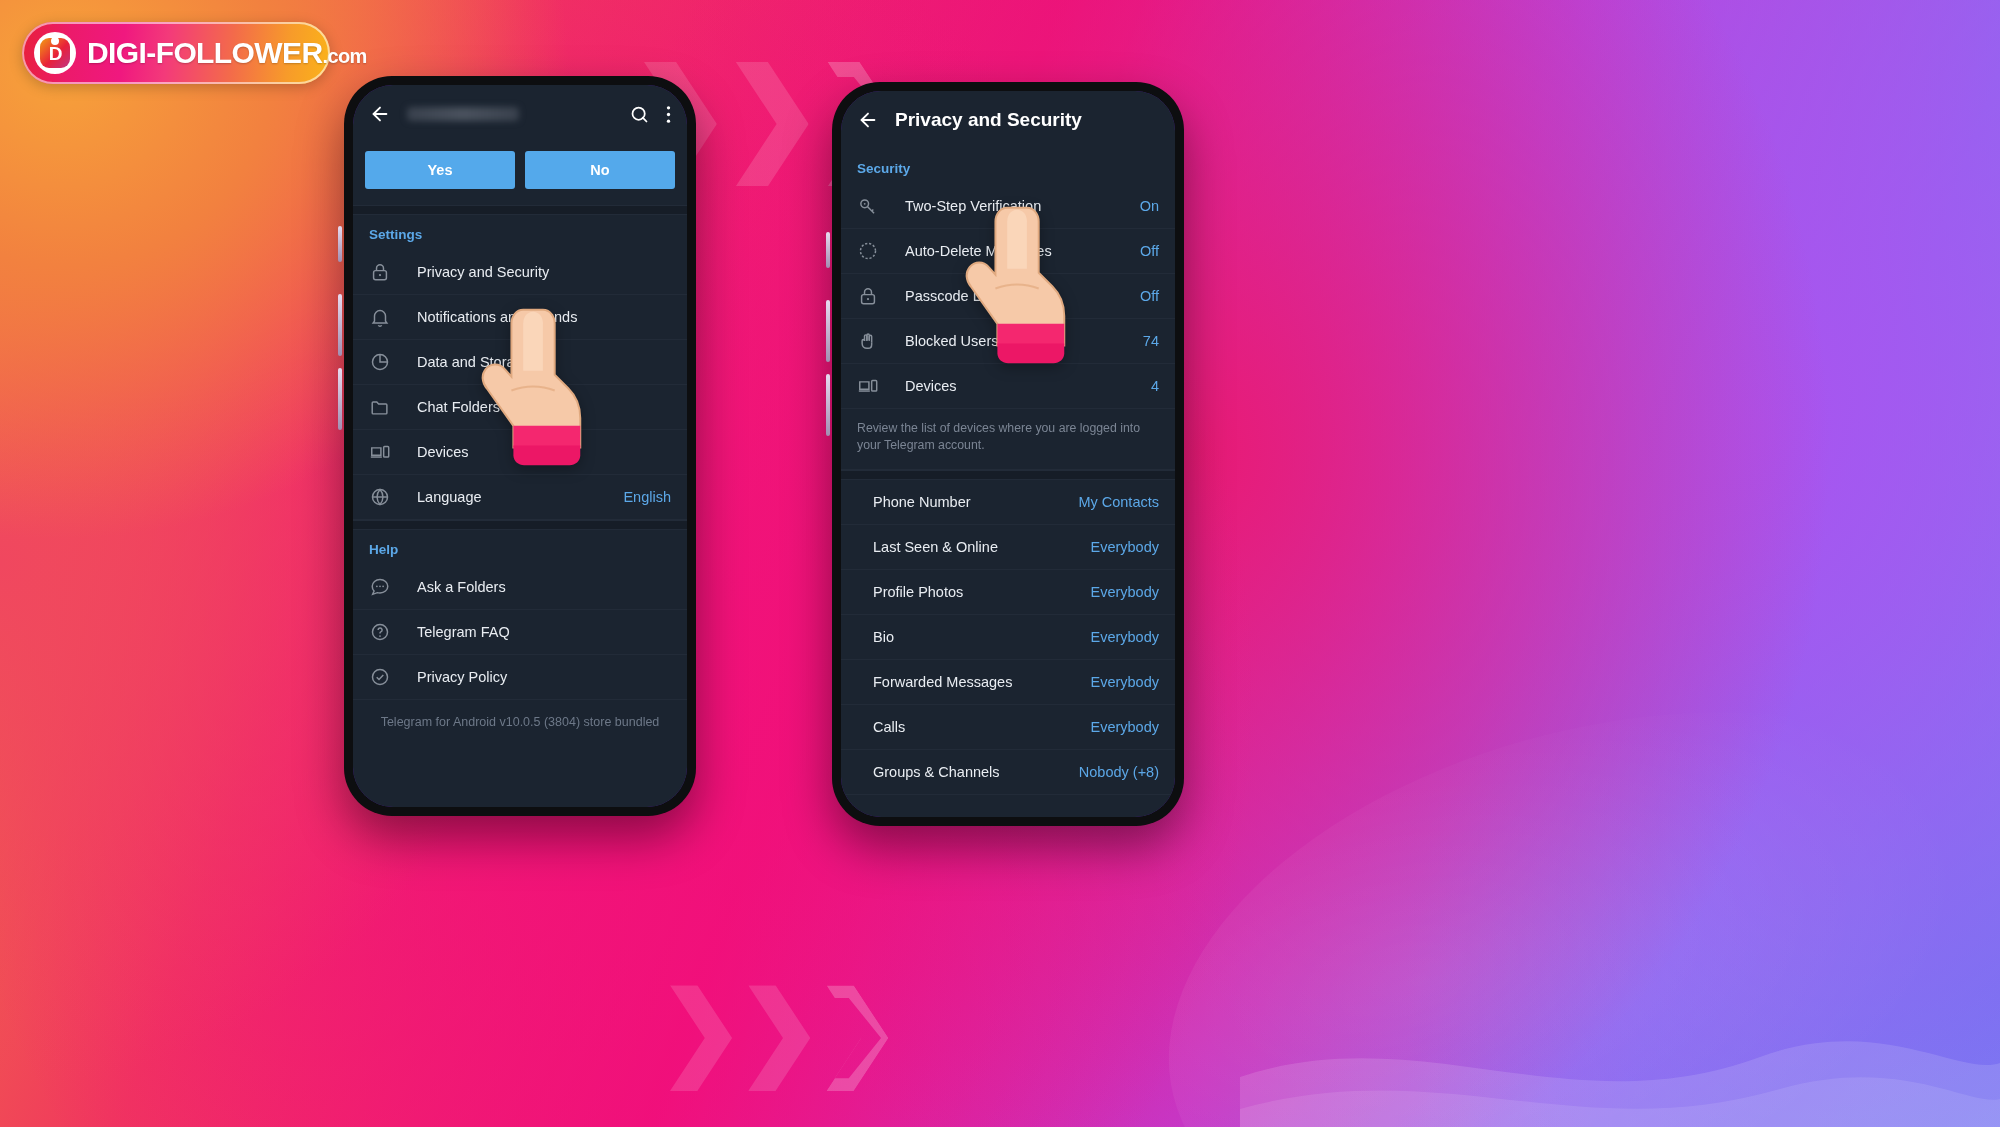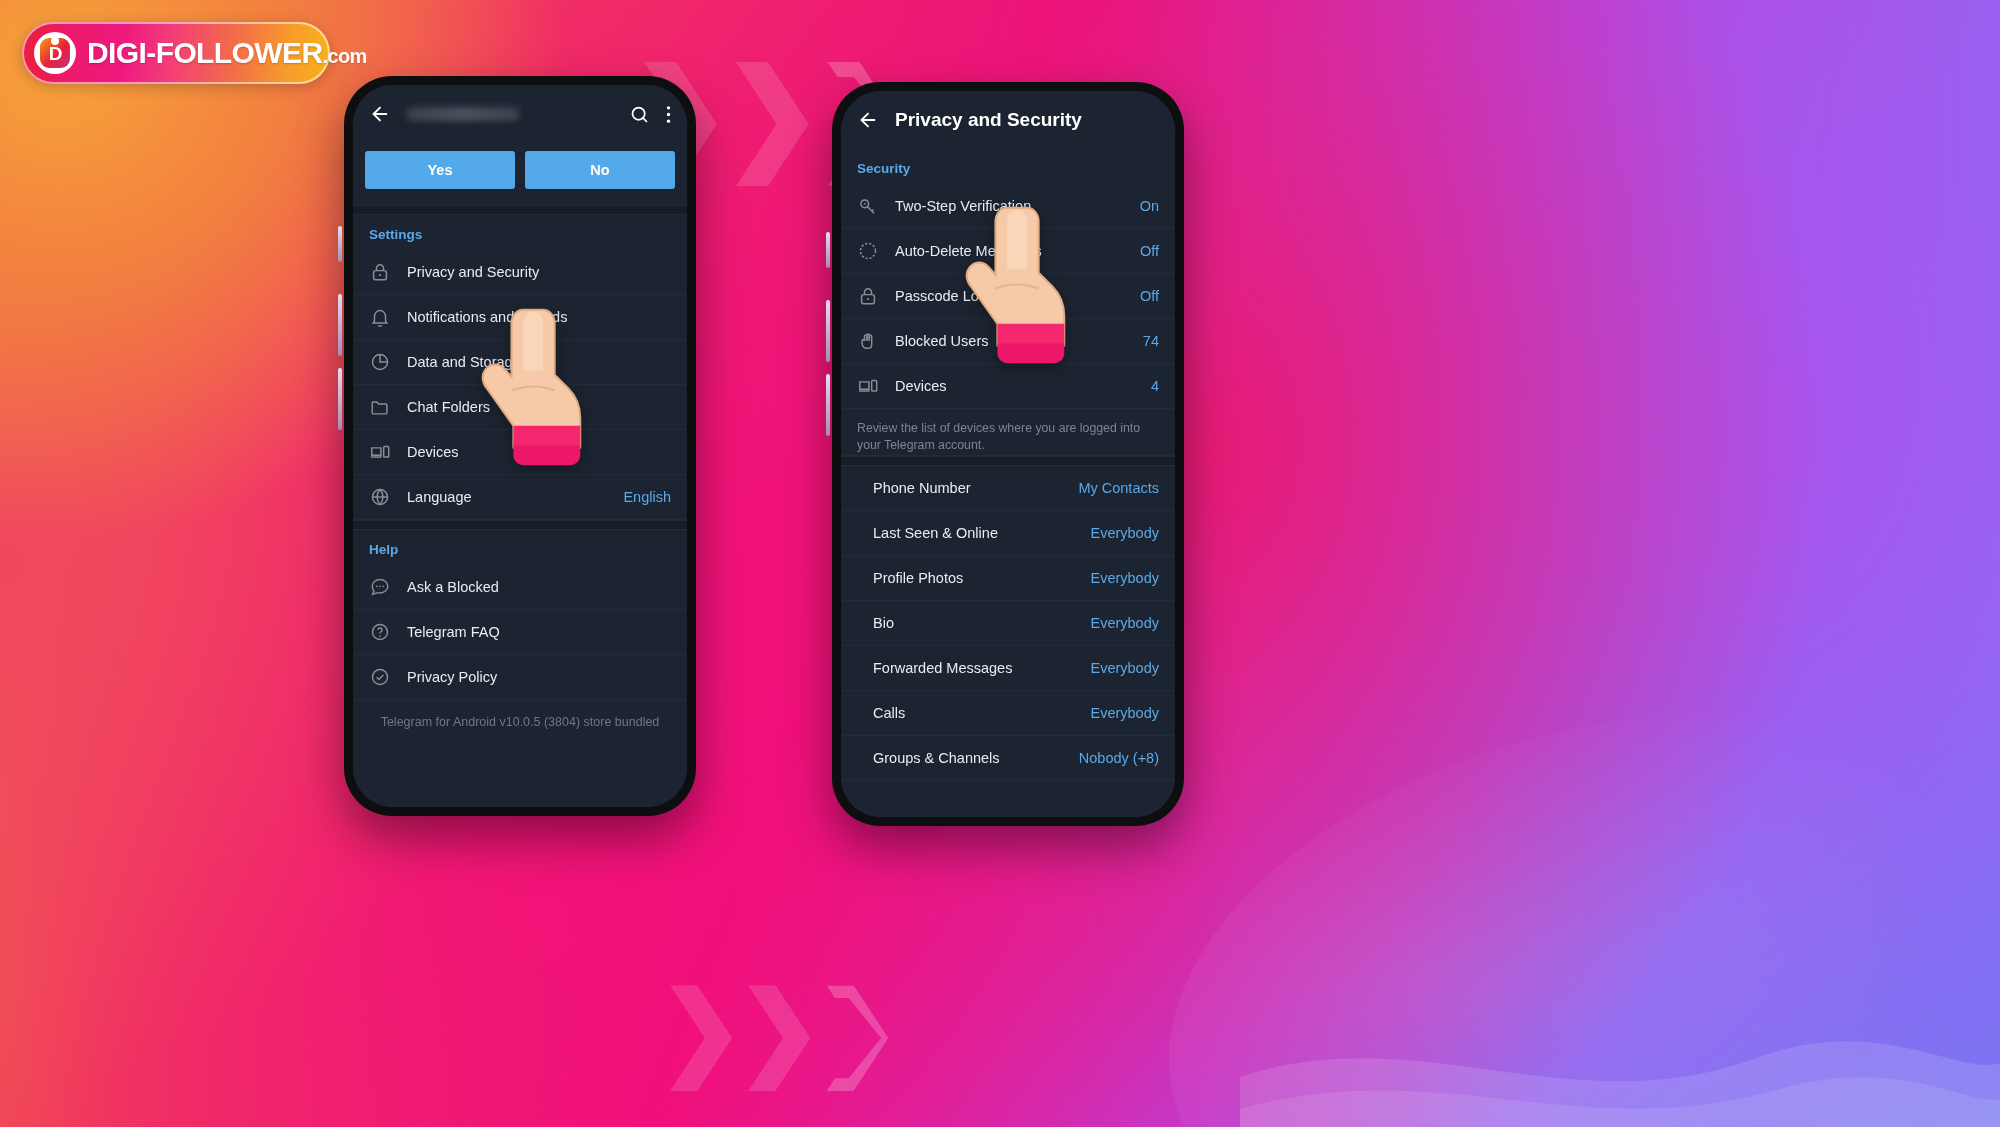--- a/index.html
+++ b/index.html
@@ -135,34 +135,34 @@
     filter:blur(3px);
   }
 
   .scroll { height:calc(100% - 58px); overflow:hidden; background:#1b2430; }
 
   .sec-head {
     color:#5ca8e8; font-size:13.5px; font-weight:600;
     padding:12px 16px 8px 16px;
   }
   .row {
-    display:flex; align-items:center; gap:16px;
+    display:flex; align-items:center; gap:26px;
     padding:0 16px; height:45px;
     border-bottom:1px solid #222b38;
     position:relative;
   }
   .row .ico { width:22px; height:22px; flex:0 0 22px; opacity:.62; }
   .row .ico svg { width:100%; height:100%; display:block; }
   .row .lbl { color:#e9edf2; font-size:14.5px; flex:1; white-space:nowrap; }
   .row .val { color:#5ca8e8; font-size:14.5px; white-space:nowrap; }
   .row.noicon .lbl { margin-left:16px; }
   .gap { height:10px; background:#161d27; border-top:1px solid #222b38; border-bottom:1px solid #222b38; }
   .note {
     background:#1b2430; color:#7b8594; font-size:12.3px; line-height:1.42;
-    padding:11px 16px 0 16px; border-bottom:1px solid #222b38;
+    padding:11px 16px 14px 16px; border-bottom:1px solid #222b38;
   }
   .footer-ver {
     color:#6d7888; font-size:12.5px; line-height:1.4; text-align:center;
     padding:14px 24px;
   }
   .btnrow { display:flex; gap:10px; padding:0 12px 0 12px; }
   .bluebtn {
     flex:1; height:38px; background:#54a9eb; border-radius:3px;
     display:flex; align-items:center; justify-content:center;
     color:#fff; font-size:14.5px; font-weight:600;
@@ -327,21 +327,21 @@
 
       <div class="row">
         <span class="ico">
           <svg viewBox="0 0 24 24" fill="none" stroke="#c9d1db" stroke-width="1.6">
               <path d="M20.5 11.2c0 4.1-3.8 7.4-8.5 7.4-1 0-2-.15-2.9-.43L4 20l1.5-3.6C4.25 15.05 3.5 13.2 3.5 11.2c0-4.1 3.8-7.4 8.5-7.4s8.5 3.3 8.5 7.4z"></path>
               <circle cx="8.6" cy="11.2" r=".95" fill="#c9d1db" stroke="none"></circle>
               <circle cx="12" cy="11.2" r=".95" fill="#c9d1db" stroke="none"></circle>
               <circle cx="15.4" cy="11.2" r=".95" fill="#c9d1db" stroke="none"></circle>
             </svg>
         </span>
-        <span class="lbl">Ask a Blocked</span>
+        <span class="lbl">Ask a Folders</span>
         <span class="val"></span>
       </div>
 
       <div class="row">
         <span class="ico">
           <svg viewBox="0 0 24 24" fill="none" stroke="#c9d1db" stroke-width="1.6">
               <circle cx="12" cy="12" r="8.2"></circle>
               <path d="M9.9 9.8a2.2 2.2 0 1 1 3 2.05c-.6.3-.9.8-.9 1.4v.5"></path>
               <circle cx="12" cy="16.4" r=".95" fill="#c9d1db" stroke="none"></circle>
             </svg>

